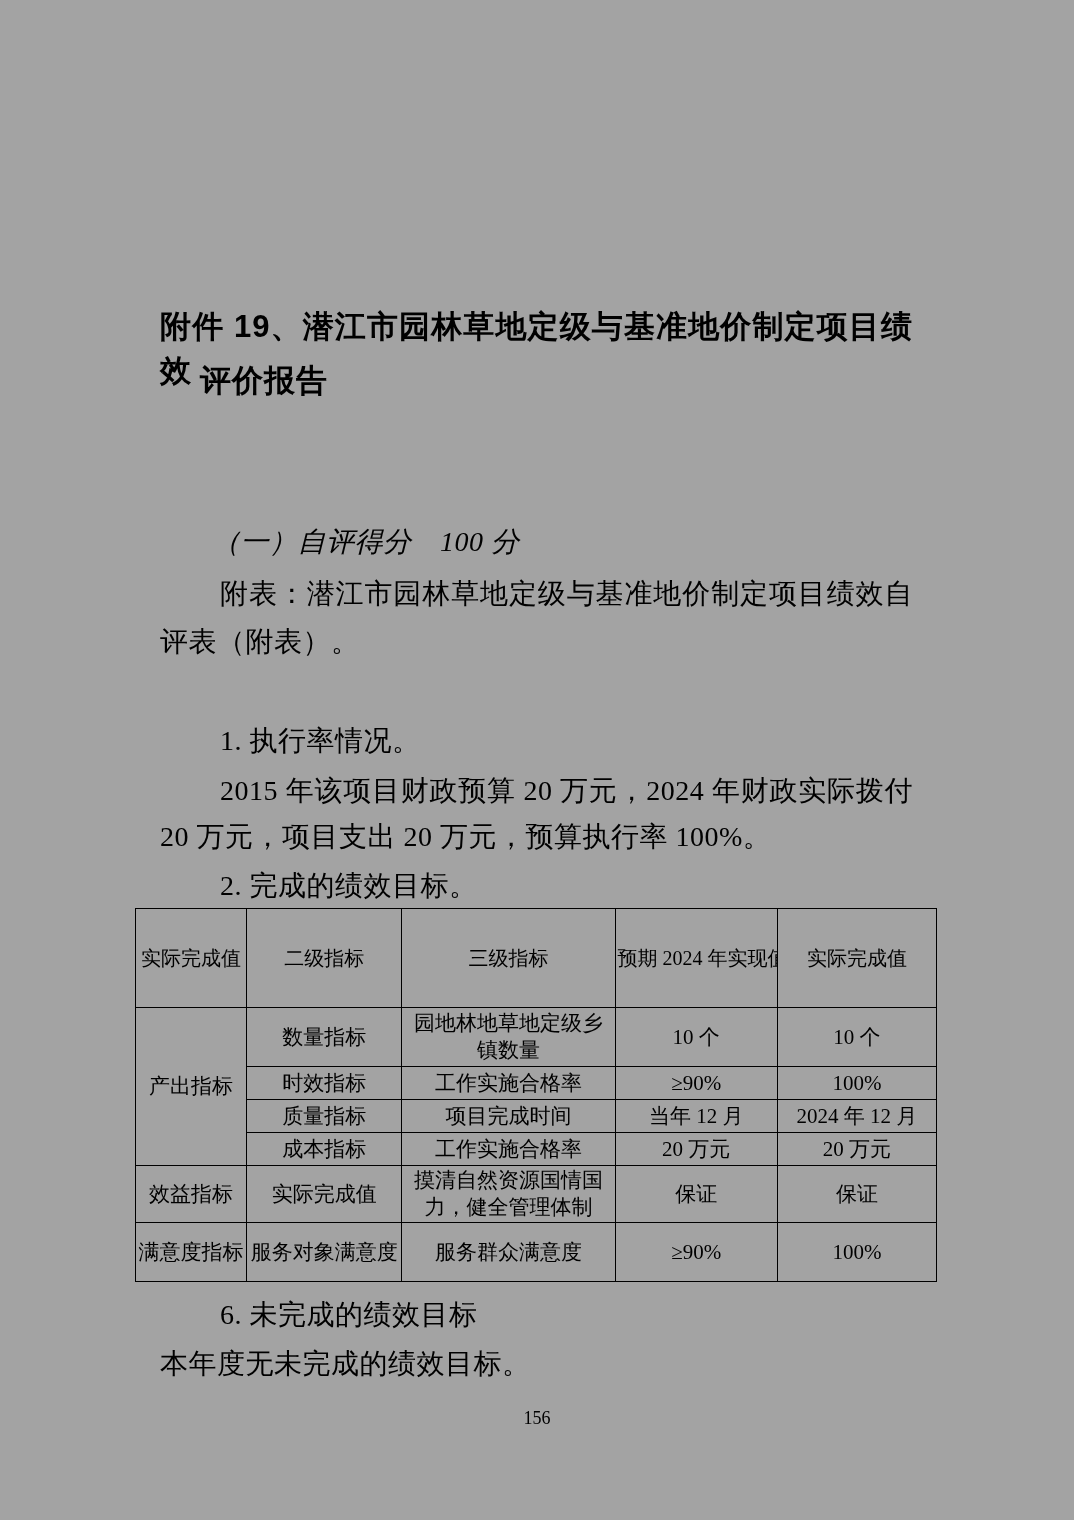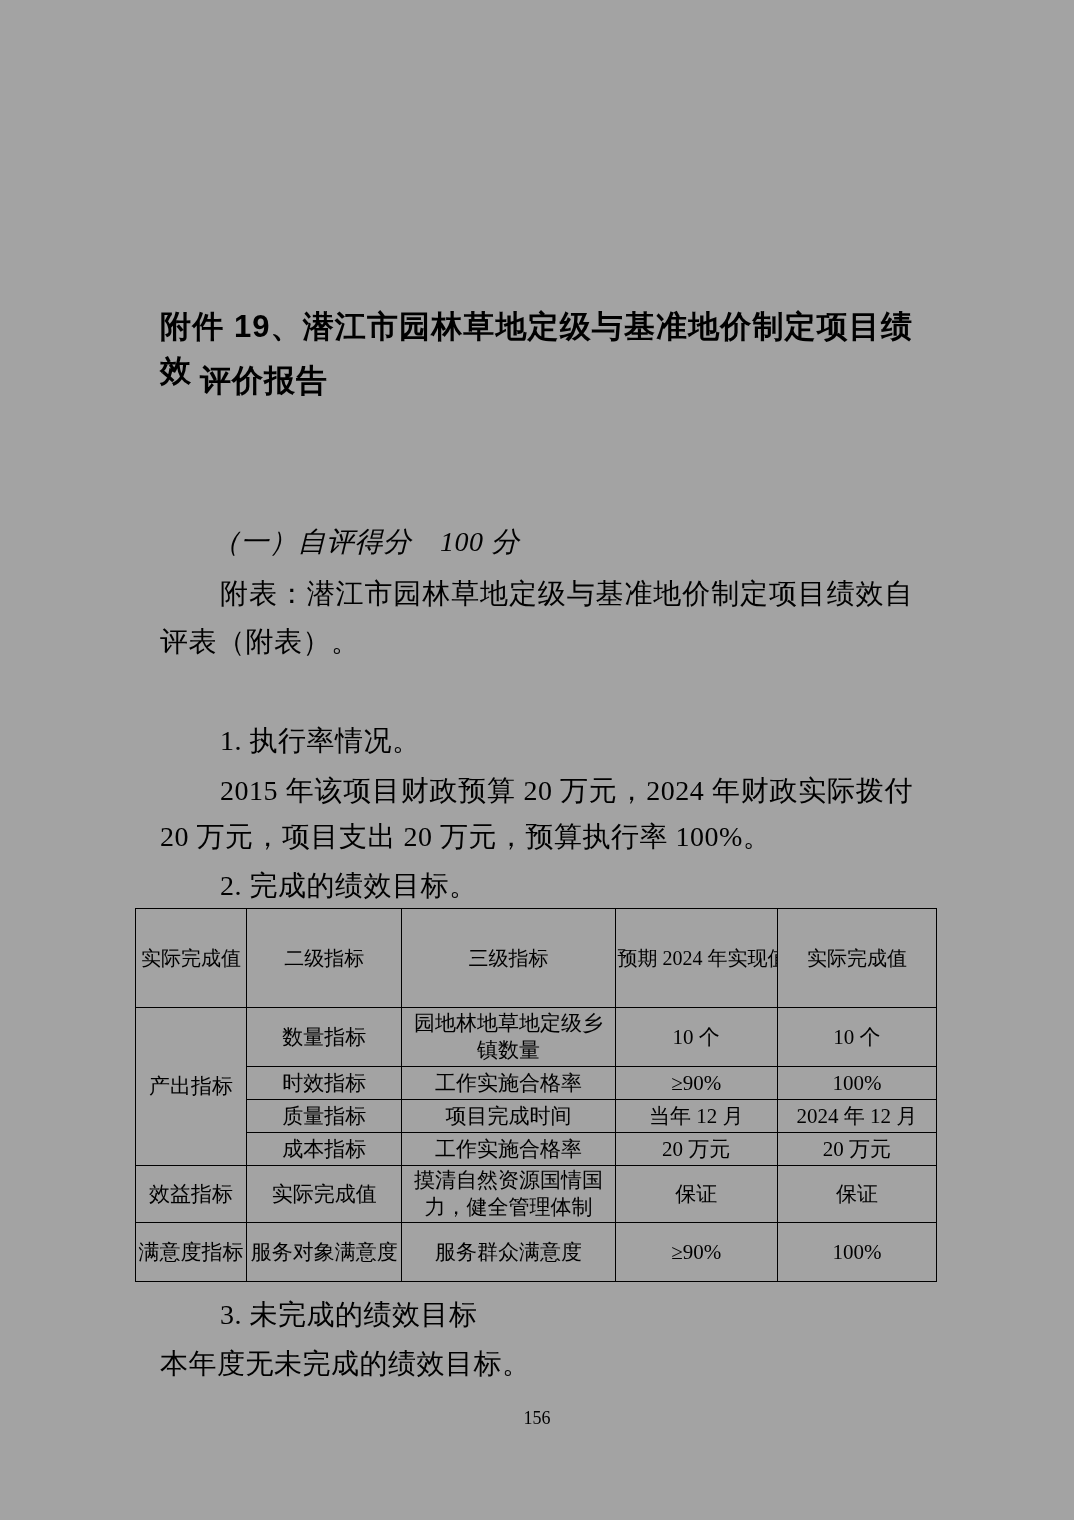--- a/index.html
+++ b/index.html
@@ -161,18 +161,18 @@
       <tr class="r6">
         <td>满意度指标</td>
         <td>服务对象满意度</td>
         <td>服务群众满意度</td>
         <td>≥90%</td>
         <td>100%</td>
       </tr>
     </tbody>
   </table>
 
-  <div class="line ind60 y-it3">3. 未完成的绩效目标</div>
+  <div class="line ind60 y-it3">6. 未完成的绩效目标</div>
   <div class="line y-none">本年度无未完成的绩效目标。</div>
 
   <div class="pagenum">156</div>
 
 </div>
 
 </body></html>

